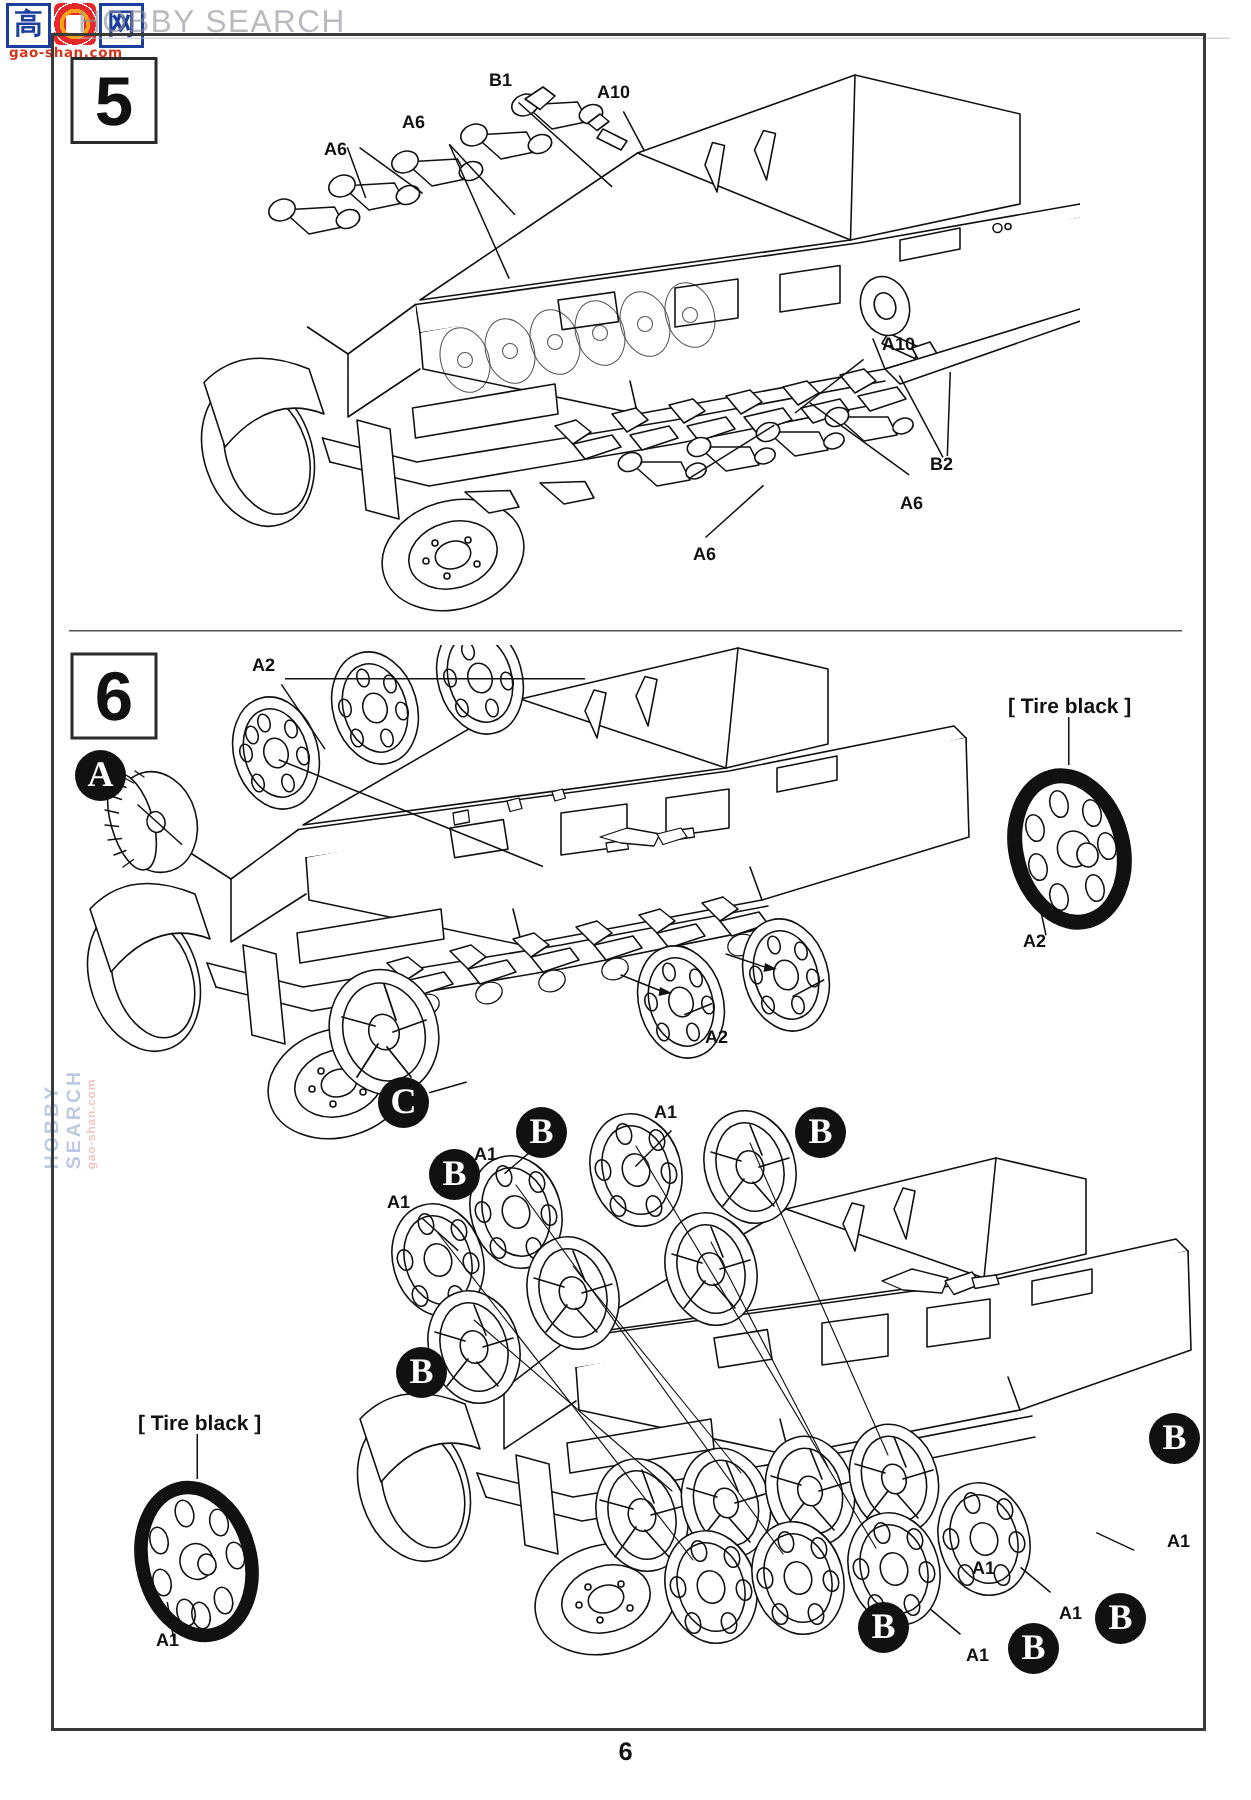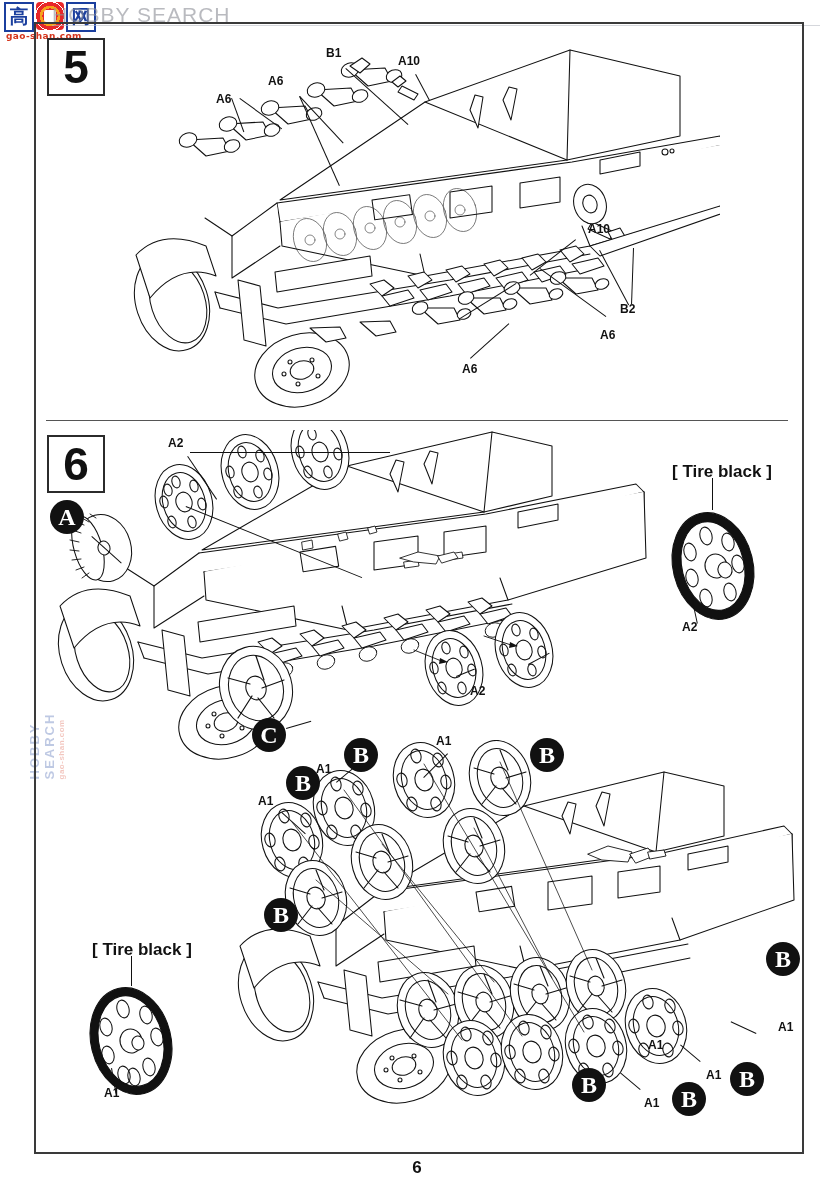--- a/index.html
+++ b/index.html
@@ -78,21 +78,21 @@
     font-family:"Liberation Serif",serif;font-weight:bold;
   }
   .badge.sz{width:34px;height:34px;font-size:24px;}
 
   
   .lbl{
     position:absolute;font-size:12px;font-weight:bold;color:#111;
     font-family:"Liberation Sans",sans-serif;white-space:nowrap;
   }
   .note{
-    position:absolute;font-size:17px;font-weight:bold;color:#111;
+    position:absolute;font-size:14px;font-weight:bold;color:#111;
     font-family:"Liberation Sans",sans-serif;white-space:nowrap;
   }
 
   
   .lead{position:absolute;background:#111;transform-origin:0 0;height:1px;}
 
   
   .art{position:absolute;pointer-events:none;}
   .art svg{display:block;}
 

